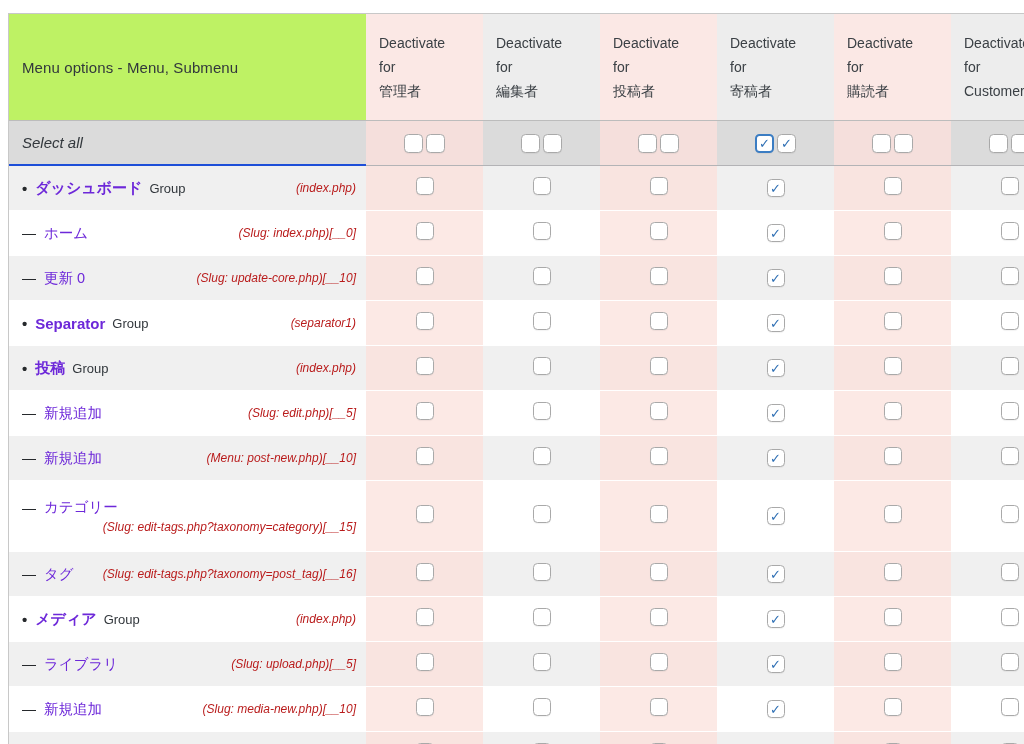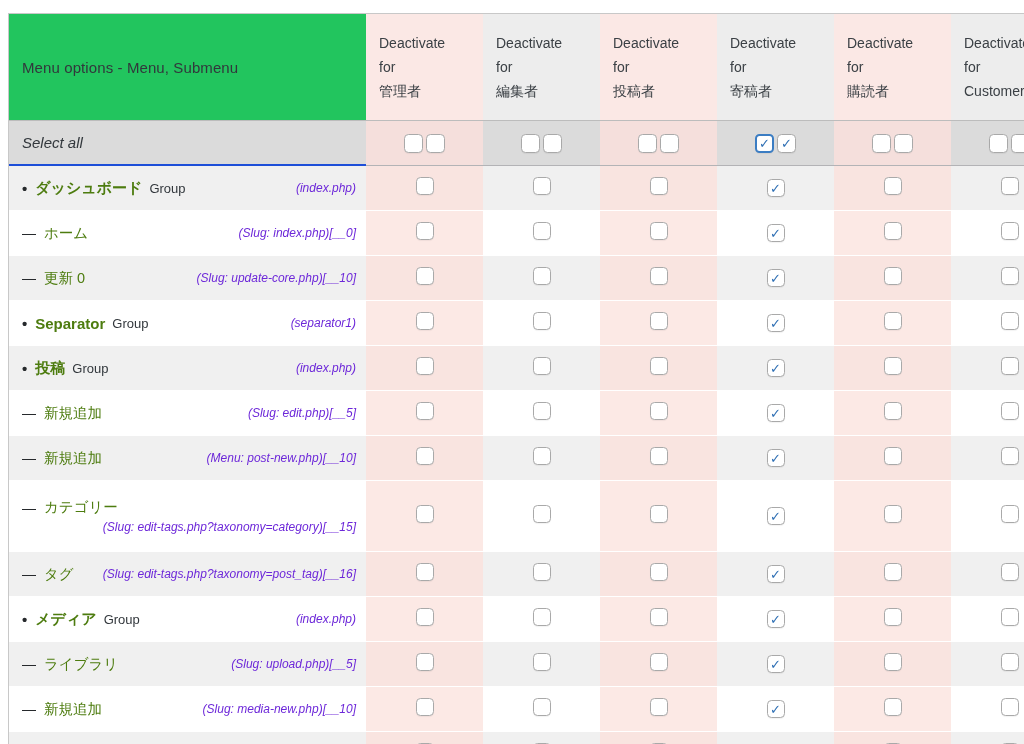--- a/index.html
+++ b/index.html
@@ -21,21 +21,21 @@
     border: 1px solid #c8c8c8;
     background: #ffffff;
   }
   col.c-label { width: 357px; }
   col.c-role  { width: 117px; }
 
   
   th { font-weight: 400; }
   .title-cell {
     height: 106px;
-    background: #22c55e;
+    background: #bef264;
     text-align: left;
     vertical-align: middle;
     padding: 0 10px 0 13px;
     font-size: 15px;
     color: #32373c;
     letter-spacing: .1px;
   }
   .role-th {
     height: 106px;
     background: #ededed;
@@ -87,28 +87,28 @@
 
   .label-cell { padding: 0 10px 0 13px; }
   .cellflex {
     display: flex;
     align-items: center;
     flex-wrap: wrap;
     row-gap: 3px;
   }
   .prefix { margin-right: 8px; color: #26292c; font-size: 14px; }
   .prefix.bullet { font-size: 15px; font-weight: 700; }
-  .mlabel { font-size: 14.5px; color: #4d7c0f; white-space: nowrap; }
+  .mlabel { font-size: 14.5px; color: #6d28d9; white-space: nowrap; }
   .mlabel.bold { font-weight: 700; font-size: 15px; }
   .gsuffix { margin-left: 7px; font-size: 13px; color: #32373c; }
   .slug {
     margin-left: auto;
     font-size: 12px;
     font-style: italic;
-    color: #6d28d9;
+    color: #b91c1c;
     white-space: nowrap;
   }
   .cellflex.wrap .slug {
     flex-basis: 100%;
     text-align: right;
     margin-left: 0;
   }
 
   
   .cb {

